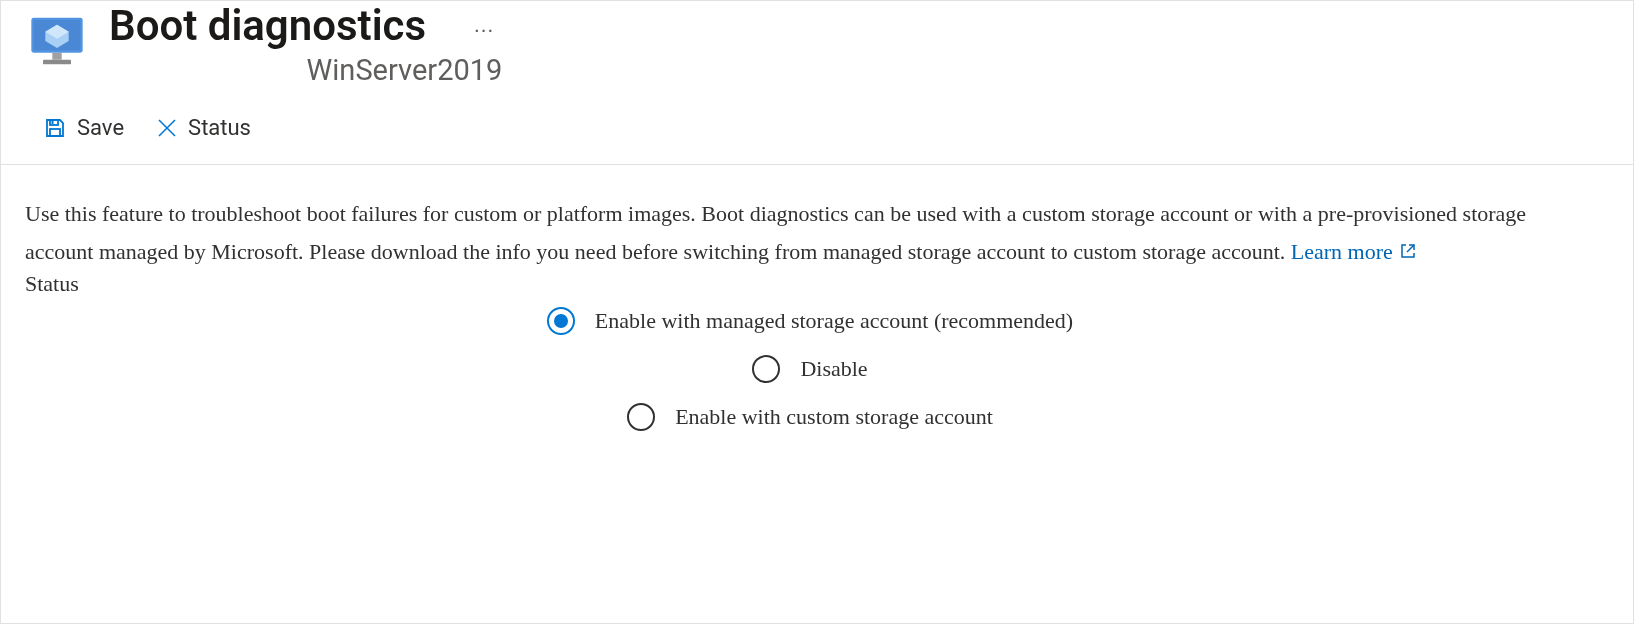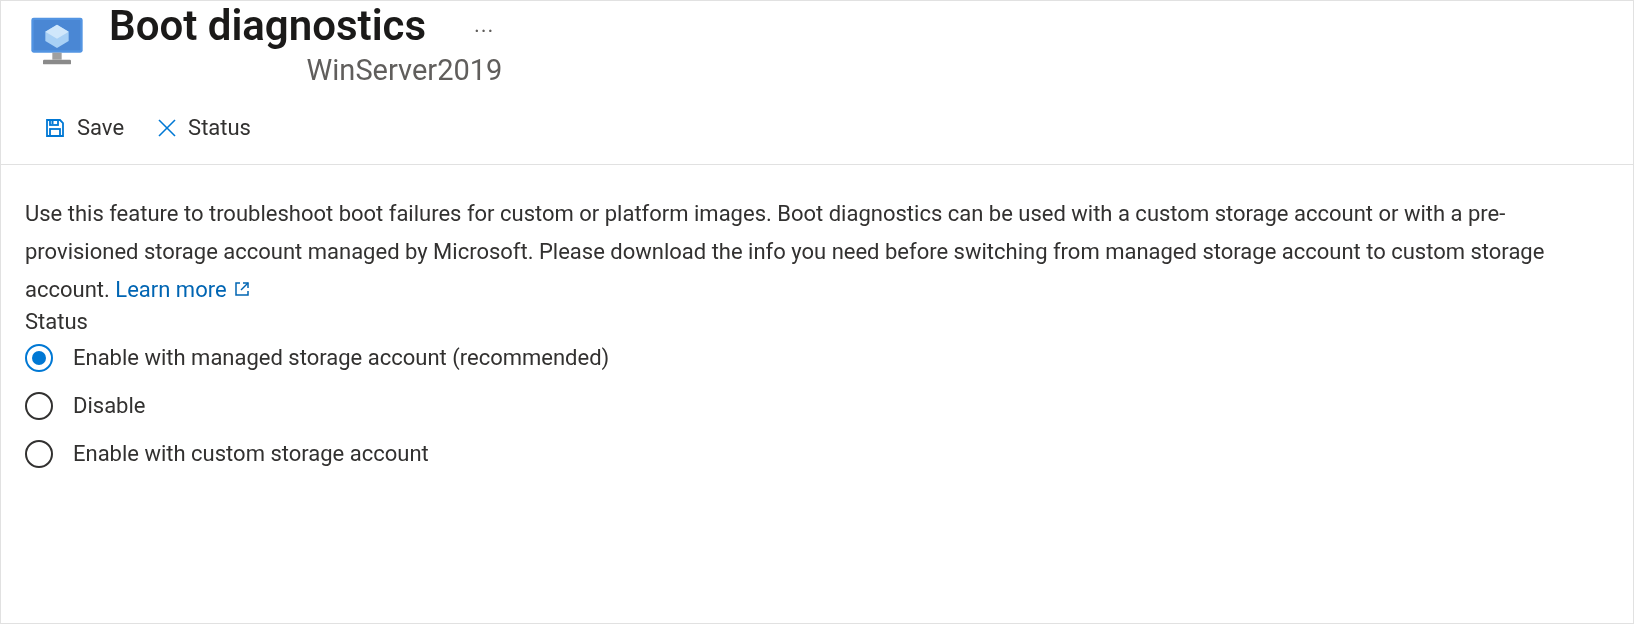--- a/index.html
+++ b/index.html
@@ -76,20 +76,21 @@
     border: none;
     font-size: 22px;
     color: #323130;
     cursor: pointer;
     padding: 4px 2px;
     font-family: inherit;
   }
   .toolbar-btn svg { display: block; }
   .content {
     padding: 30px 38px 0 24px;
+    font-family: Liberation Serif, serif;
   }
   .description {
     font-size: 22px;
     line-height: 1.72;
     color: #323130;
     max-width: 1520px;
   }
   .description a {
     color: #0065b3;
     text-decoration: none;
@@ -100,20 +101,21 @@
   .description a svg { position: relative; top: 1px; }
   .section-label {
     font-size: 22px;
     color: #323130;
     margin-bottom: 10px;
   }
   .radio-group {
     display: flex;
     flex-direction: column;
     gap: 20px;
+    align-items: center;
   }
   .radio-item {
     display: flex;
     align-items: center;
     gap: 20px;
     cursor: pointer;
     font-size: 22px;
   }
   .radio-circle {
     width: 28px;

